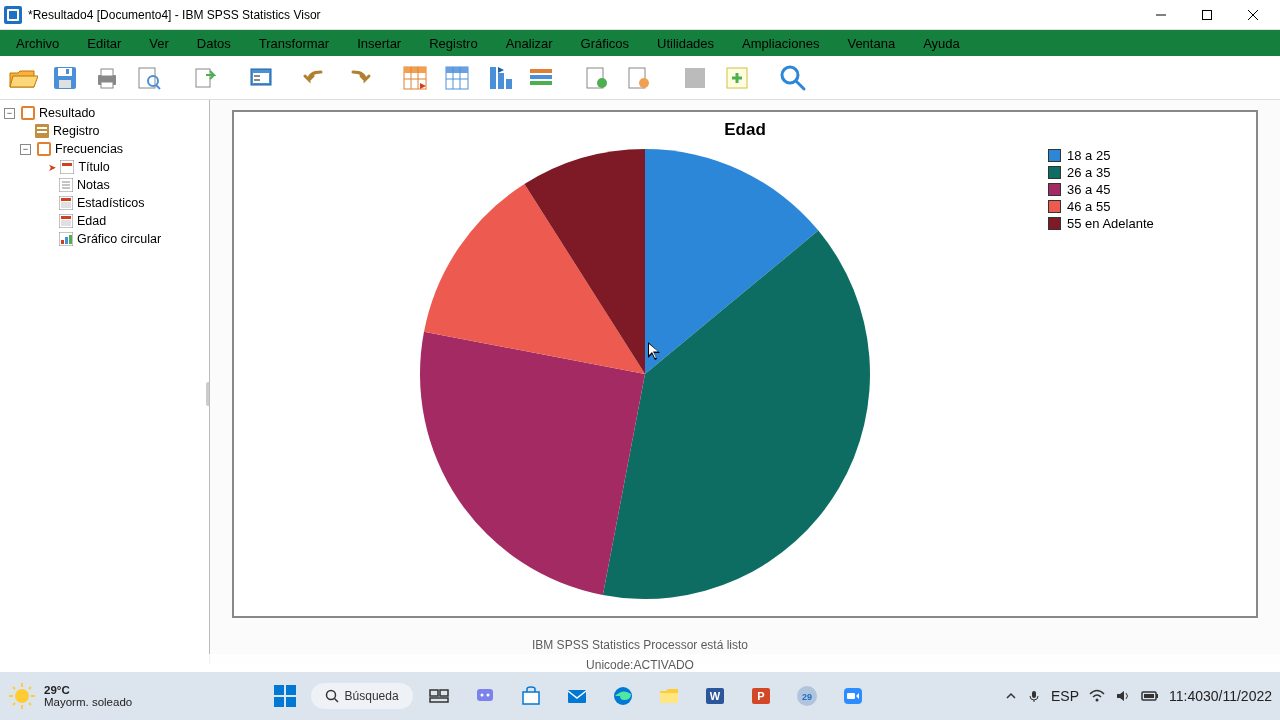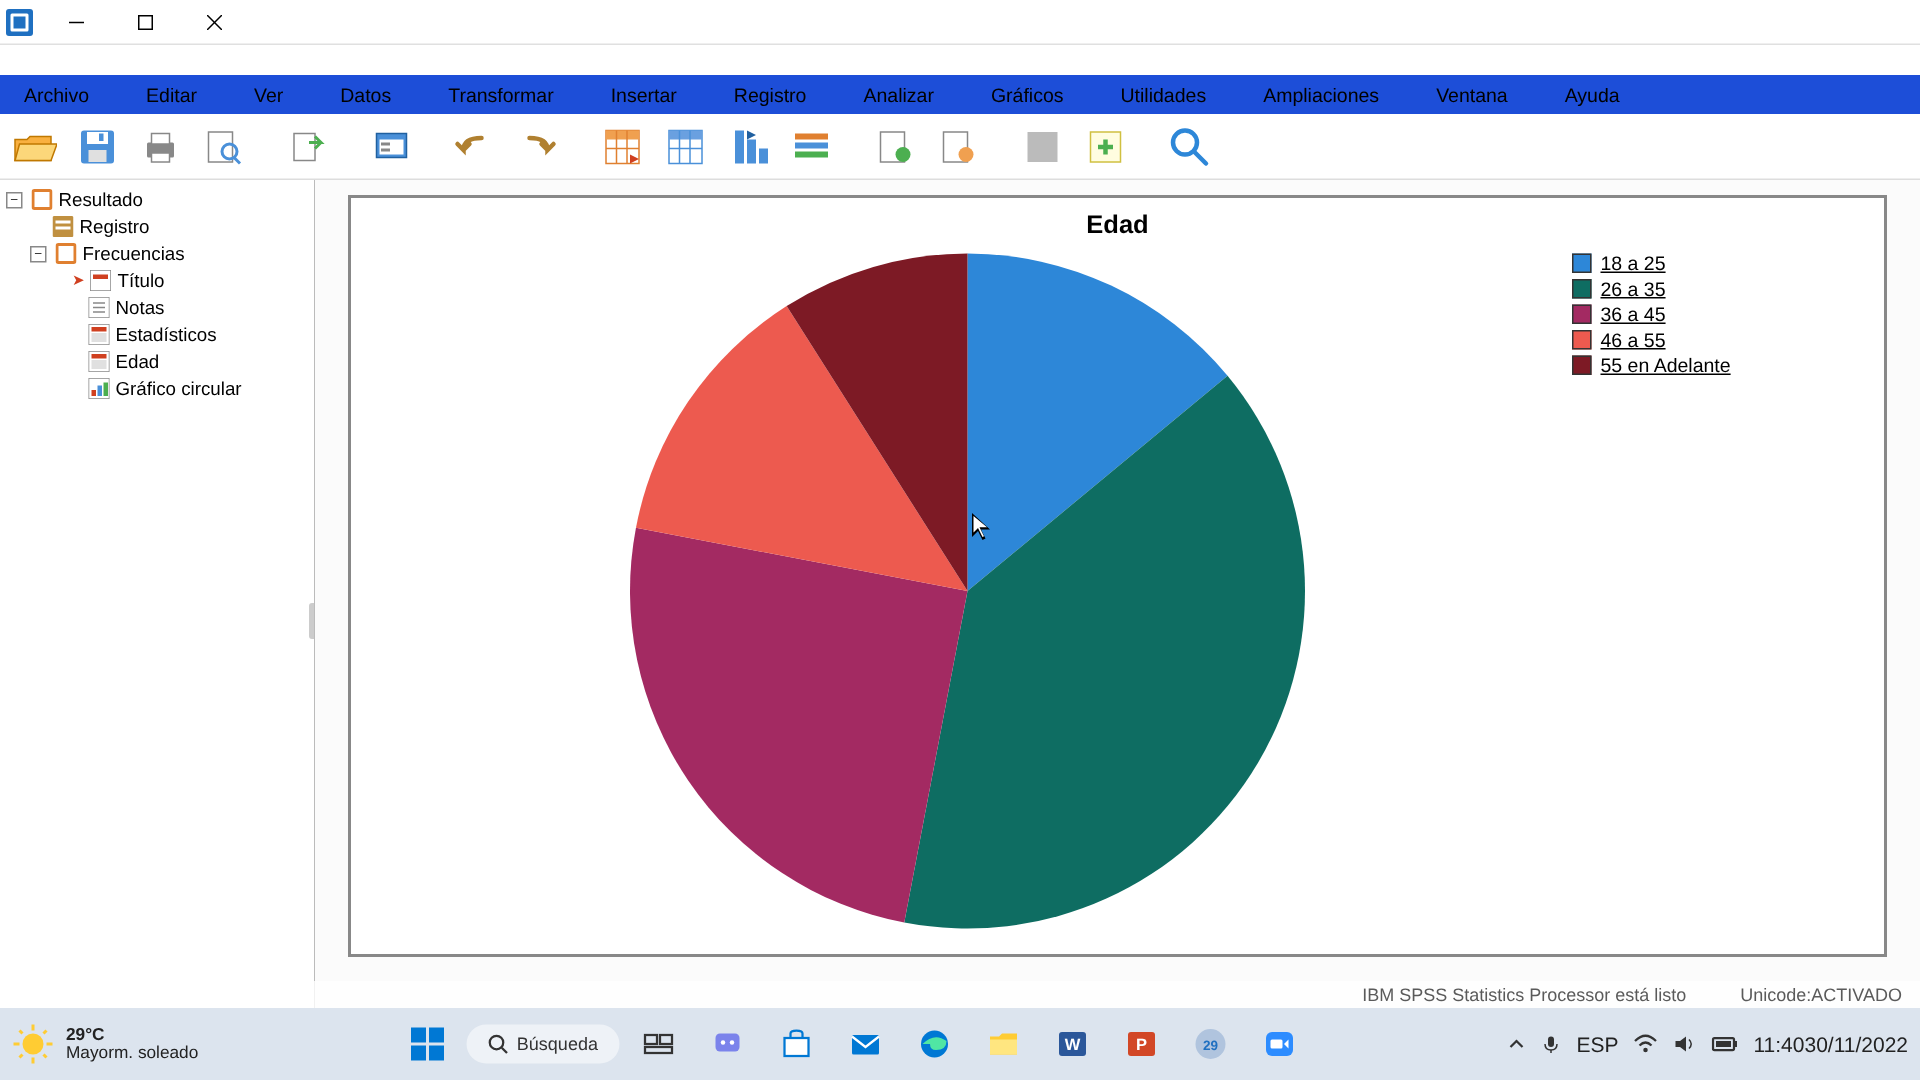--- a/index.html
+++ b/index.html
@@ -4,44 +4,44 @@
 <style>
 * { margin: 0; padding: 0; box-sizing: border-box; font-family: "Segoe UI", Tahoma, sans-serif; }
 body { width: 1280px; height: 720px; background: #fff; overflow: hidden; position: relative; }
 
 .titlebar { height: 30px; background: #fff; display: flex; align-items: center; padding: 0 4px; border-bottom: 1px solid #e0e0e0; }
 .titlebar-icon { width: 18px; height: 18px; margin-right: 6px; display: flex; align-items: center; justify-content: center; }
 .titlebar-text { font-size: 12px; color: #000; flex: 1; }
 .titlebar-btns { display: flex; gap: 0; }
 .titlebar-btn { width: 46px; height: 30px; display: flex; align-items: center; justify-content: center; color: #000; cursor: pointer; }
 
-.menubar { height: 26px; background: #1d4ed8; display: flex; align-items: center; padding: 0 6px; gap: 18px; margin-top: 20px; }
+.menubar { height: 26px; background: #15803d; display: flex; align-items: center; padding: 0 6px; gap: 8px; }
 .menu-item { padding: 3px 10px; font-size: 13px; color: #000; cursor: pointer; }
 
 .toolbar { height: 44px; background: #fff; display: flex; align-items: center; padding: 2px 6px; gap: 8px; border-bottom: 1px solid #ddd; }
 .tool-btn { width: 34px; height: 34px; display: flex; align-items: center; justify-content: center; cursor: pointer; }
 .tool-sep { width: 6px; }
 
 .main { display: flex; height: calc(100% - 30px - 26px - 44px - 56px); }
 .sidebar { width: 210px; border-right: 1px solid #bbb; background: #fff; padding: 4px 2px; font-size: 12.5px; overflow: auto; position: relative; }
 .tree-item { display: flex; align-items: center; gap: 3px; padding: 1px 2px; cursor: pointer; white-space: nowrap; }
 .tree-toggle { width: 11px; height: 11px; border: 1px solid #888; display: flex; align-items: center; justify-content: center; font-size: 9px; line-height: 1; color: #333; margin-right: 2px; }
 .tree-icon { width: 16px; height: 16px; display: flex; align-items: center; justify-content: center; }
 .splitter-handle { position: absolute; right: -3px; top: 50%; width: 6px; height: 24px; background: #ccc; border-radius: 2px; }
 
 .content { flex: 1; background: #fbfbfb; padding: 4px; overflow: auto; position: relative; }
 .chart-frame { background: #fff; border: 2px solid #888; margin: 6px 18px; height: 508px; padding: 8px; position: relative; }
 .chart-title { text-align: center; font-weight: bold; font-size: 17px; margin-bottom: 4px; }
 .chart-body { display: flex; height: calc(100% - 28px); }
 .pie-container { flex: 1; display: flex; align-items: center; justify-content: center; position: relative; }
-.legend { width: 200px; padding-top: 4px; text-decoration: underline; }
+.legend { width: 200px; padding-top: 4px; }
 .legend-row { display: flex; align-items: center; gap: 6px; font-size: 13px; margin-bottom: 2px; }
 .legend-swatch { width: 13px; height: 13px; border: 1px solid #333; }
 
-.status-bar { position: absolute; bottom: 48px; left: 0; right: 0; height: 18px; display: flex; justify-content: flex-end; align-items: center; padding: 0 12px; font-size: 12px; color: #333; gap: 36px; background: #fff; opacity: 0.8; }
+.status-bar { position: absolute; bottom: 48px; left: 0; right: 0; height: 18px; display: flex; justify-content: flex-end; align-items: center; padding: 0 12px; font-size: 12px; color: #333; gap: 6px; background: #fff; opacity: 0.8; flex-direction: column; }
 
 .taskbar { position: absolute; bottom: 0; left: 0; right: 0; height: 48px; background: #dce4ee; display: flex; align-items: center; padding: 0 8px; }
 .weather { display: flex; align-items: center; gap: 8px; font-size: 11.5px; color: #222; justify-content: flex-end; }
 .weather-icon { width: 28px; height: 28px; }
 .taskbar-center { flex: 1; display: flex; align-items: center; justify-content: center; gap: 6px; }
 .task-icon { width: 40px; height: 40px; display: flex; align-items: center; justify-content: center; border-radius: 4px; cursor: pointer; }
 .search-box { display: flex; gap: 6px; background: rgba(255,255,255,0.5); border-radius: 16px; padding: 6px 14px; font-size: 12px; color: #333; }
 .systray { display: flex; align-items: center; gap: 10px; font-size: 14px; color: #222; }
 .systray-item { display: flex; align-items: center; justify-content: center; cursor: pointer; }
 .clock { text-align: center; line-height: 1.2; }
@@ -54,20 +54,21 @@
 <body>
 
 <div class="titlebar">
   <span class="titlebar-icon">
     <svg width="18" height="18">
         <rect width="18" height="18" fill="#1f70c1" rx="2"></rect>
         <rect x="3" y="3" width="12" height="12" fill="#fff" rx="1"></rect>
         <rect x="5" y="5" width="8" height="8" fill="#1f70c1"></rect>
       </svg>
   </span>
+  <span class="titlebar-text">*Resultado4 [Documento4] - IBM SPSS Statistics Visor</span>
   <div class="titlebar-btns">
     <div class="titlebar-btn">
         <svg width="10" height="10">
           <line x1="0" y1="5" x2="10" y2="5" stroke="#000" stroke-width="1"></line>
         </svg>
       </div>
     <div class="titlebar-btn">
         <svg width="10" height="10">
           <rect x="0.5" y="0.5" width="9" height="9" fill="none" stroke="#000" stroke-width="1"></rect>
         </svg>

